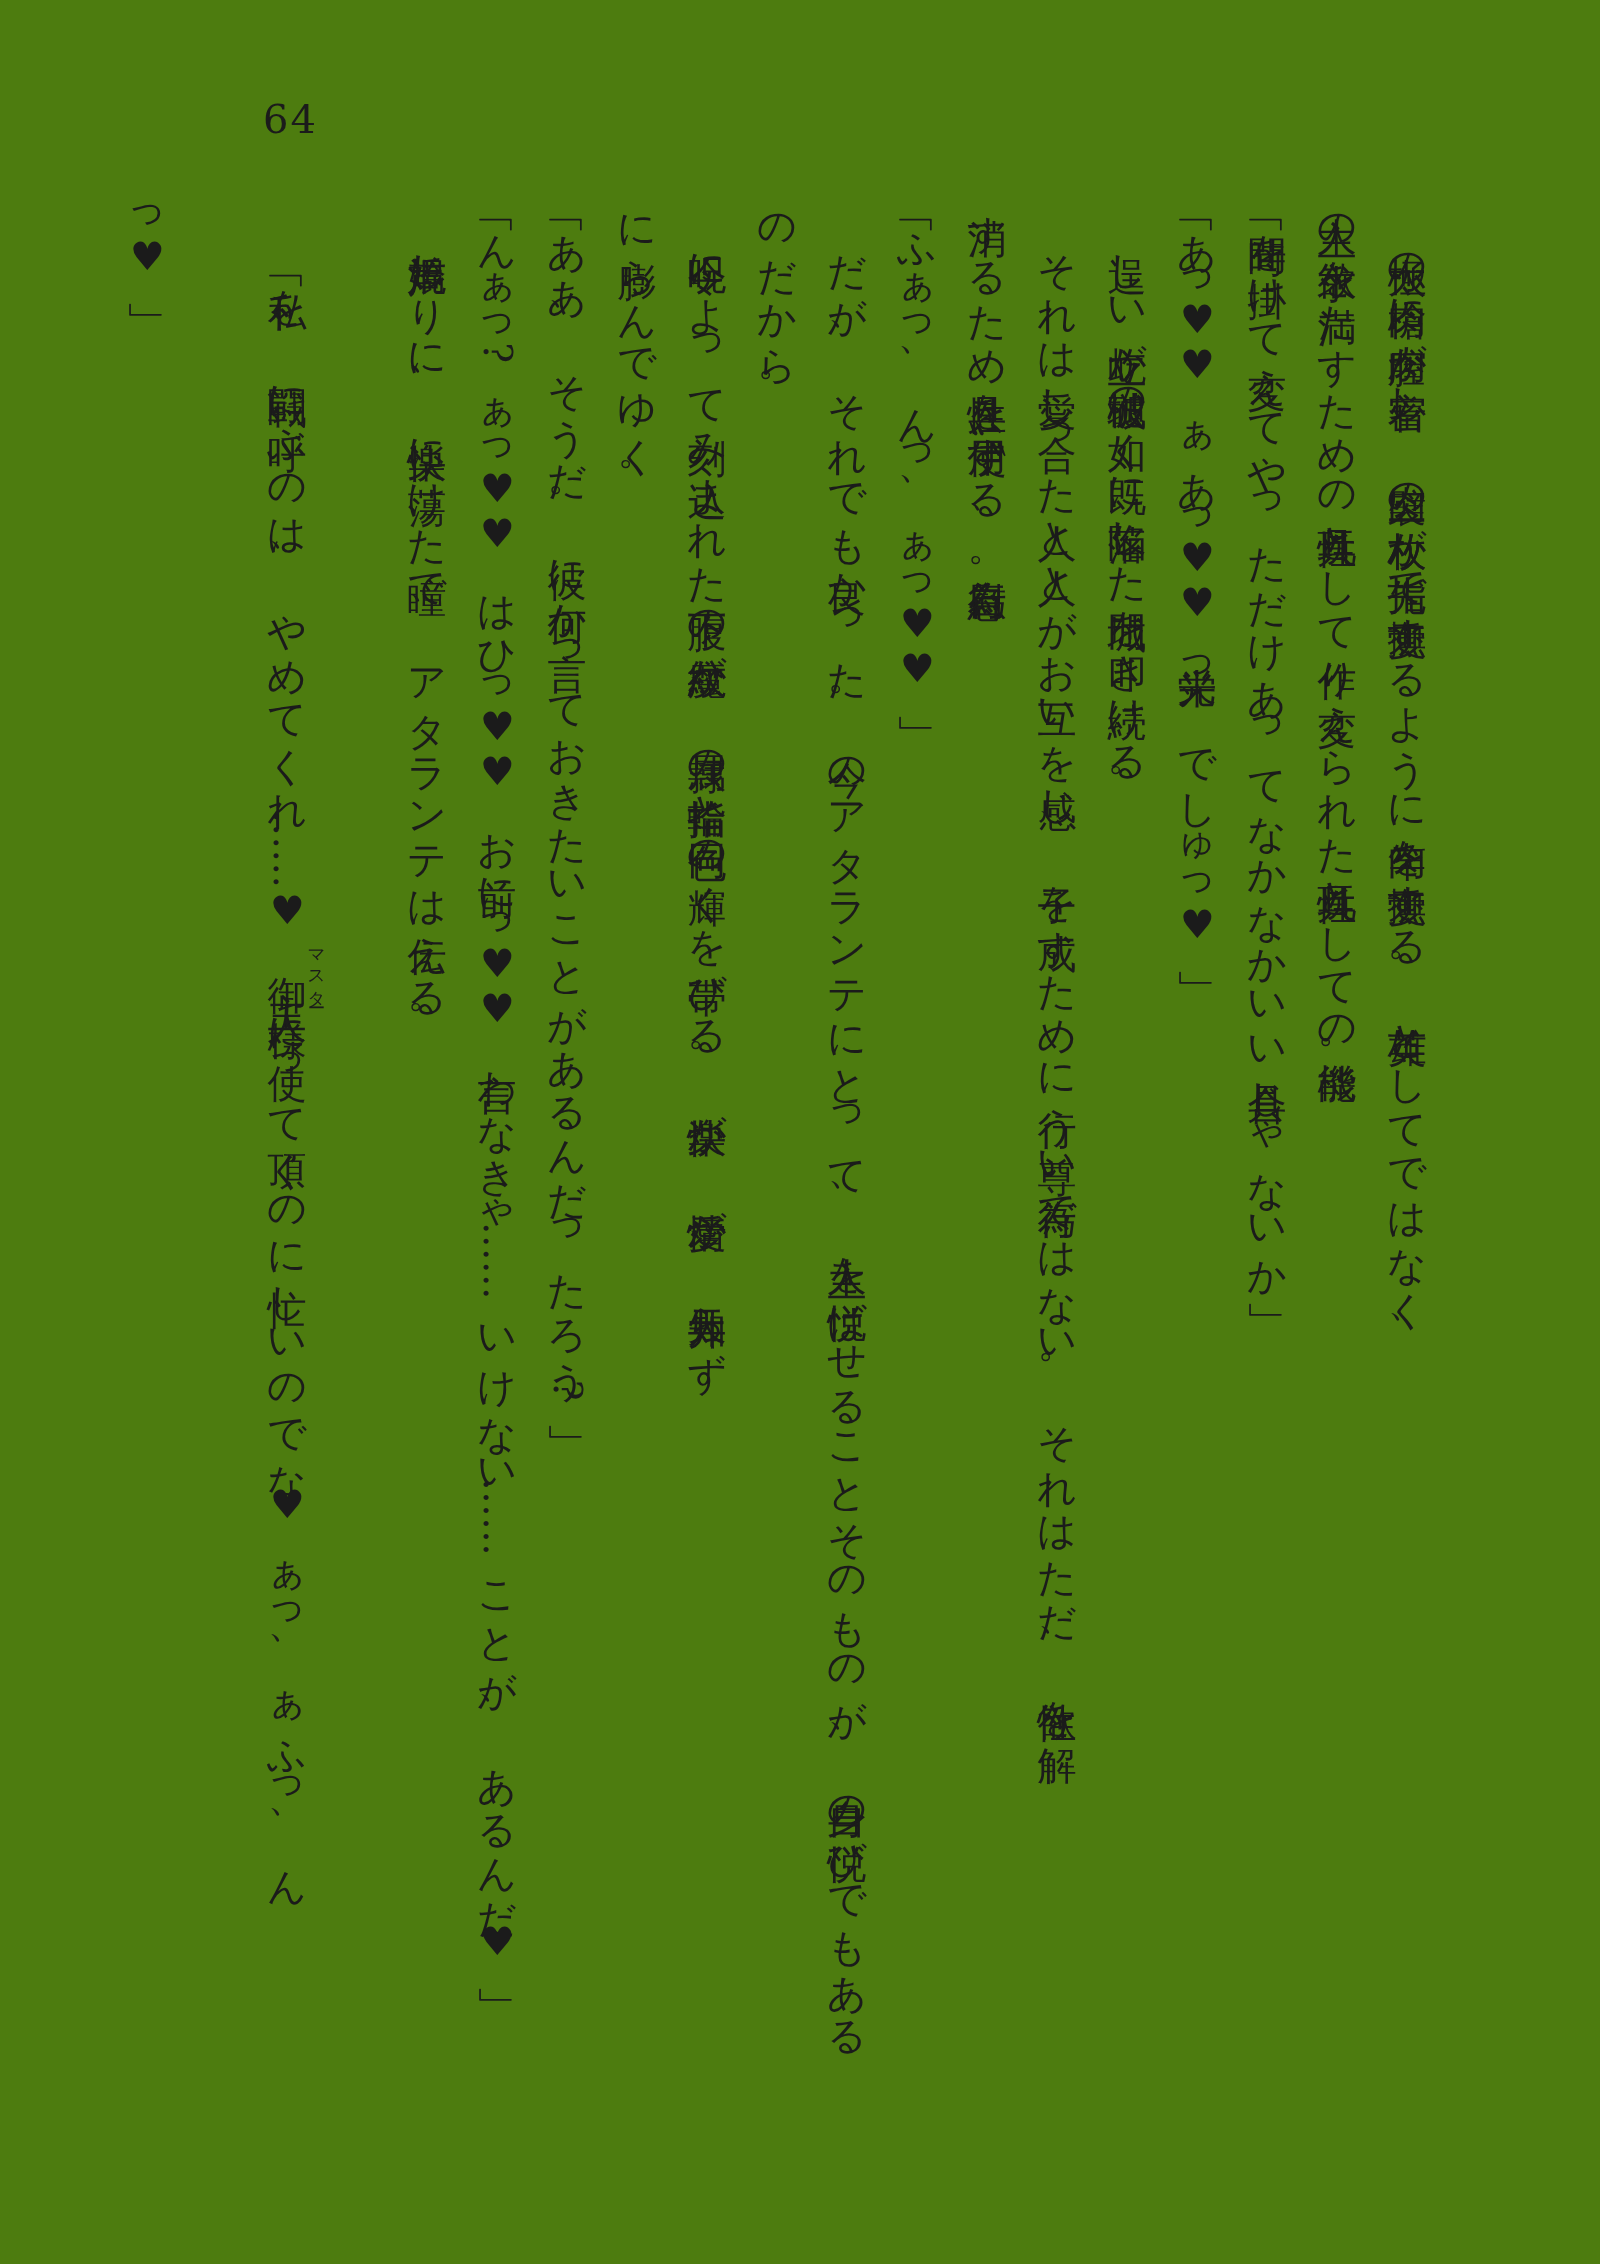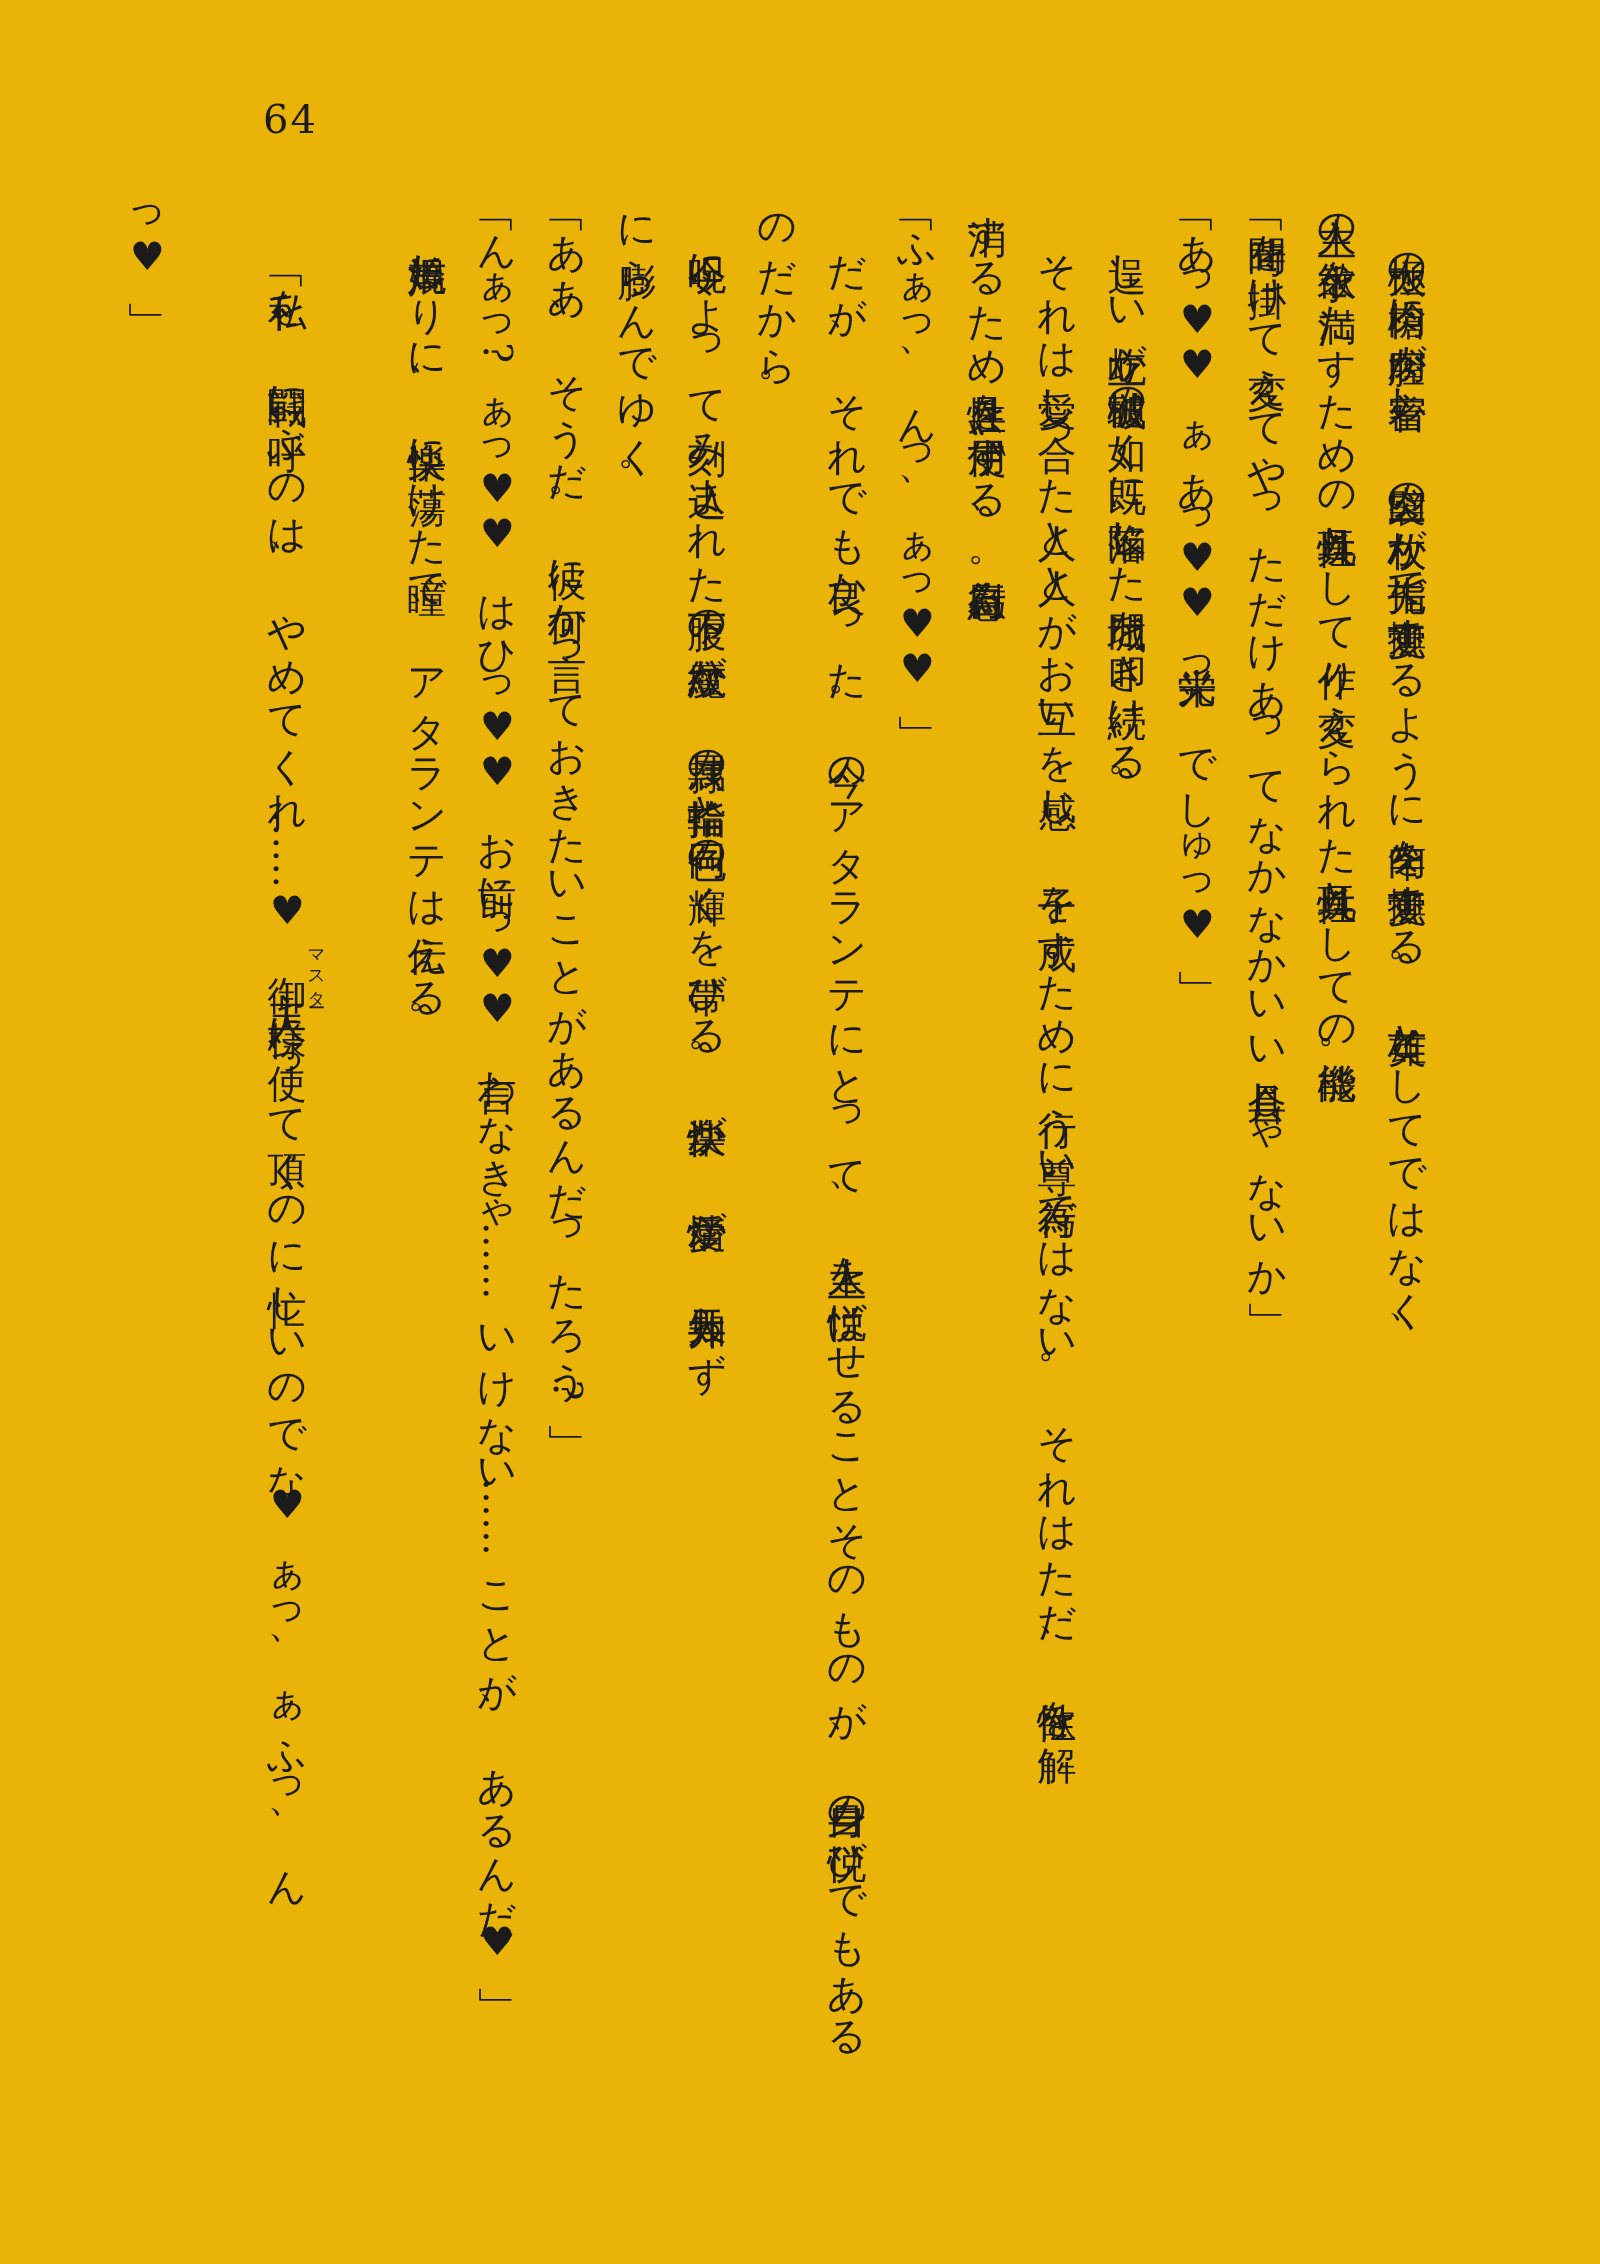--- a/index.html
+++ b/index.html
@@ -4,21 +4,21 @@
 <style>
   html,body{margin:0;padding:0;}
   body{
     font-family:"DejaVu Serif","Liberation Serif",serif;
     background:#e8e8e8;
   }
   .page{
     position:relative;
     width:1600px;
     height:2264px;
-    background:#eab308;
+    background:#4d7c0f;
     color:#1b1b1b;
     overflow:hidden;
   }
   .page-number{
     position:absolute;
     left:263px;
     top:96px;
     font-size:40px;
     letter-spacing:2px;
     color:#1b1b1b;

